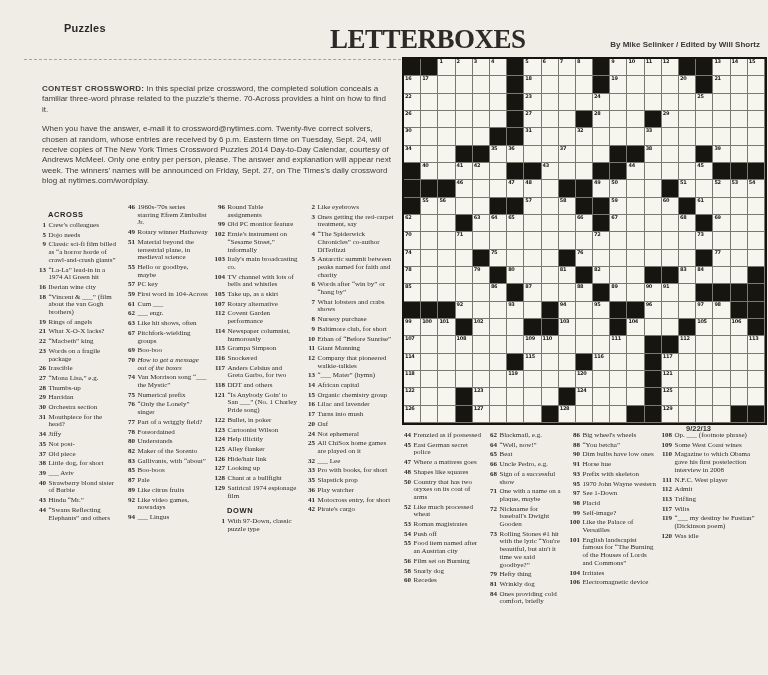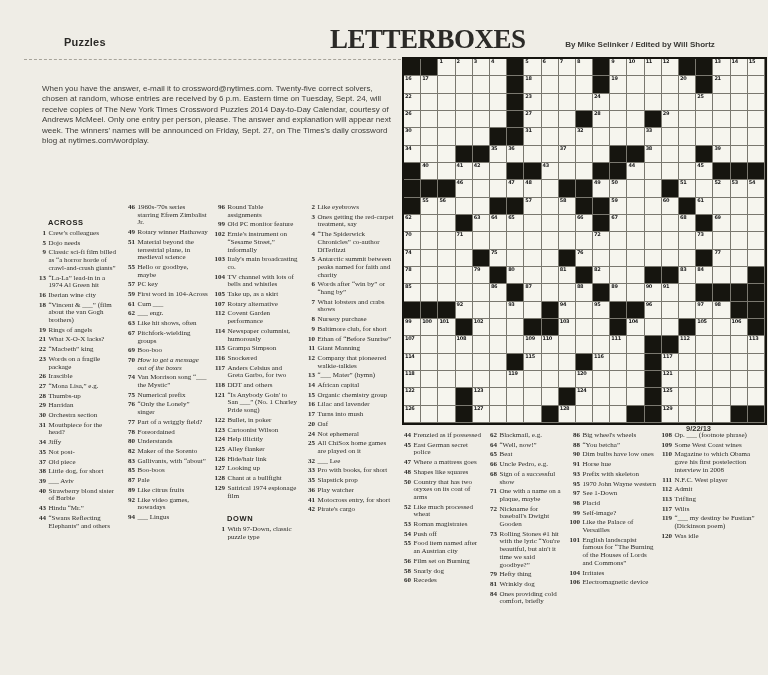--- a/index.html
+++ b/index.html
@@ -1,23 +1,23 @@
 <!DOCTYPE html>
 <html><head>
 <meta charset="utf-8">
 <style>
   html,body{margin:0;padding:0}
   body{width:768px;height:675px;position:relative;background:#efede6;overflow:hidden;
        font-family:"Liberation Serif",serif;color:#2b2a27}
   .abs{position:absolute}
   
-  #section-label{left:64px;top:36px;font:bold 11px "Liberation Sans",sans-serif;letter-spacing:.2px}
+  #section-label{left:64px;top:22px;font:bold 11px "Liberation Sans",sans-serif;letter-spacing:.2px}
   #page-title{left:330px;top:24px;width:185px;text-align:right;
               font:bold 27px "Liberation Serif",serif;letter-spacing:-.5px}
-  #byline{left:520px;top:40px;width:240px;text-align:center;
+  #byline{left:520px;top:40px;width:240px;text-align:right;
           font:bold 8px "Liberation Sans",sans-serif;color:#3a3935}
   #header-rule{left:24px;top:59px;width:736px;border-top:1px dashed #a7a49b}
   
   #contest{left:42px;top:84px;width:352px;font:8px/1.3 "Liberation Sans",sans-serif;color:#3c3b37}
   #contest p{margin:0 0 9px 0}
   #contest .lead{font-weight:bold;letter-spacing:.3px}
   
   #grid{left:402px;top:57px;width:361px;height:364px;display:grid;
         grid-template-columns:repeat(21,1fr);grid-template-rows:repeat(21,1fr);
         border:2px solid #15140f;background:#6e6c66;gap:0}
@@ -28,35 +28,36 @@
   
   .clue-col{position:absolute;width:86px}
   #col-1{left:33px;top:204px}
   #col-2{left:122px;top:204px}
   #col-3{left:212px;top:204px}
   #col-4{left:302px;top:204px;width:92px}
   #col-5{left:398px;top:432px;width:84px}
   #col-6{left:484px;top:432px;width:82px}
   #col-7{left:567px;top:432px;width:90px}
   #col-8{left:659px;top:432px;width:105px}
-  .chead{font:bold 7.5px "Liberation Sans",sans-serif;letter-spacing:.6px;margin:14px 0 3px 15px;color:#23221e}
+  .chead{font:bold 7.5px "Liberation Sans",sans-serif;letter-spacing:.6px;margin:6px 0 3px 15px;color:#23221e}
   .clue{display:flex;margin-bottom:2px;font-size:7px;line-height:7.7px}
   .cn{flex:none;width:13px;text-align:right;font-weight:bold;padding-right:2.5px}
   .ct{flex:1}
   .it{font-style:italic}
 </style>
 </head>
 <body>
 
 <div class="abs" id="section-label">Puzzles</div>
 <div class="abs" id="page-title">LETTERBOXES</div>
 <div class="abs" id="byline">By Mike Selinker / Edited by Will Shortz</div>
 <div class="abs" id="header-rule"></div>
 
 <div class="abs" id="contest">
+  <p><span class="lead">CONTEST CROSSWORD:</span> <span>In this special prize crossword, the completed solution conceals a familiar three-word phrase related to the puzzle's theme. 70-Across provides a hint on how to find it.</span></p>
   <p>When you have the answer, e-mail it to crossword@nytimes.com. Twenty-five correct solvers, chosen at random, whose entries are received by 6 p.m. Eastern time on Tuesday, Sept. 24, will receive copies of The New York Times Crossword Puzzles 2014 Day-to-Day Calendar, courtesy of Andrews McMeel. Only one entry per person, please. The answer and explanation will appear next week. The winners' names will be announced on Friday, Sept. 27, on The Times's daily crossword blog at nytimes.com/wordplay.</p>
 </div>
 
 <div class="abs" id="grid">
     <div class="cell black"></div>
     <div class="cell black"></div>
     <div class="cell">
       <span class="num">1</span>
     </div>
     <div class="cell">

